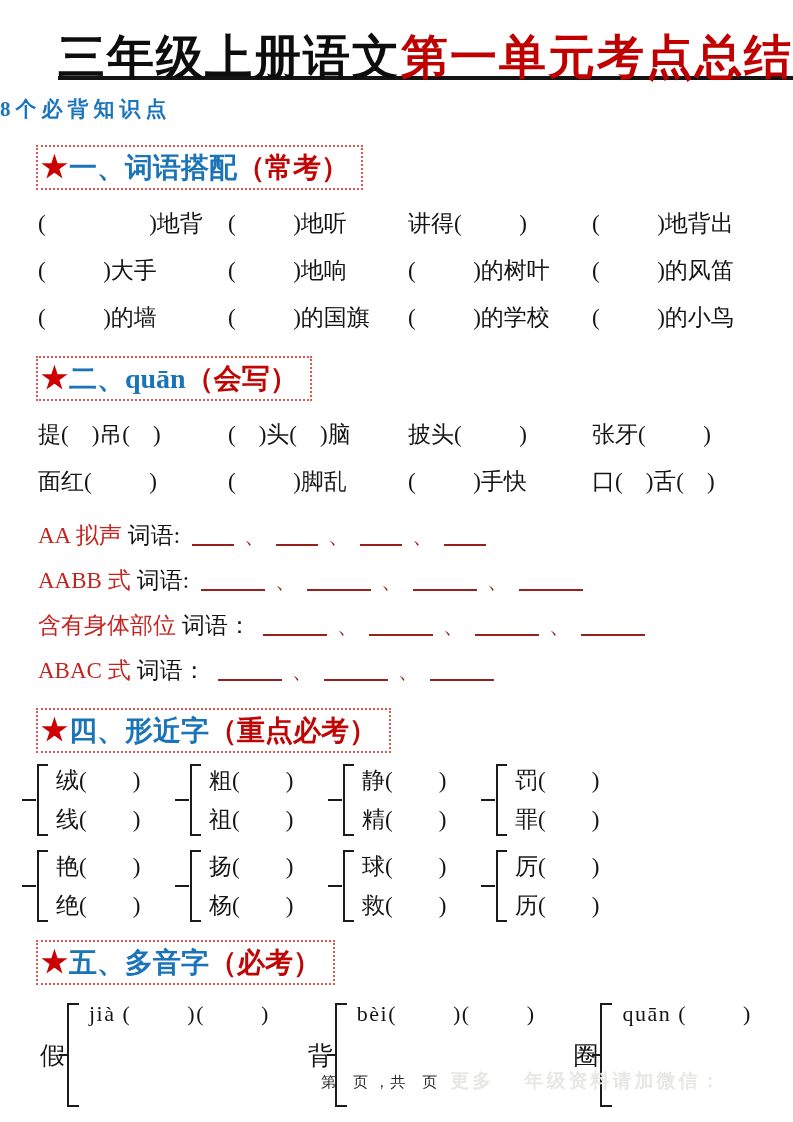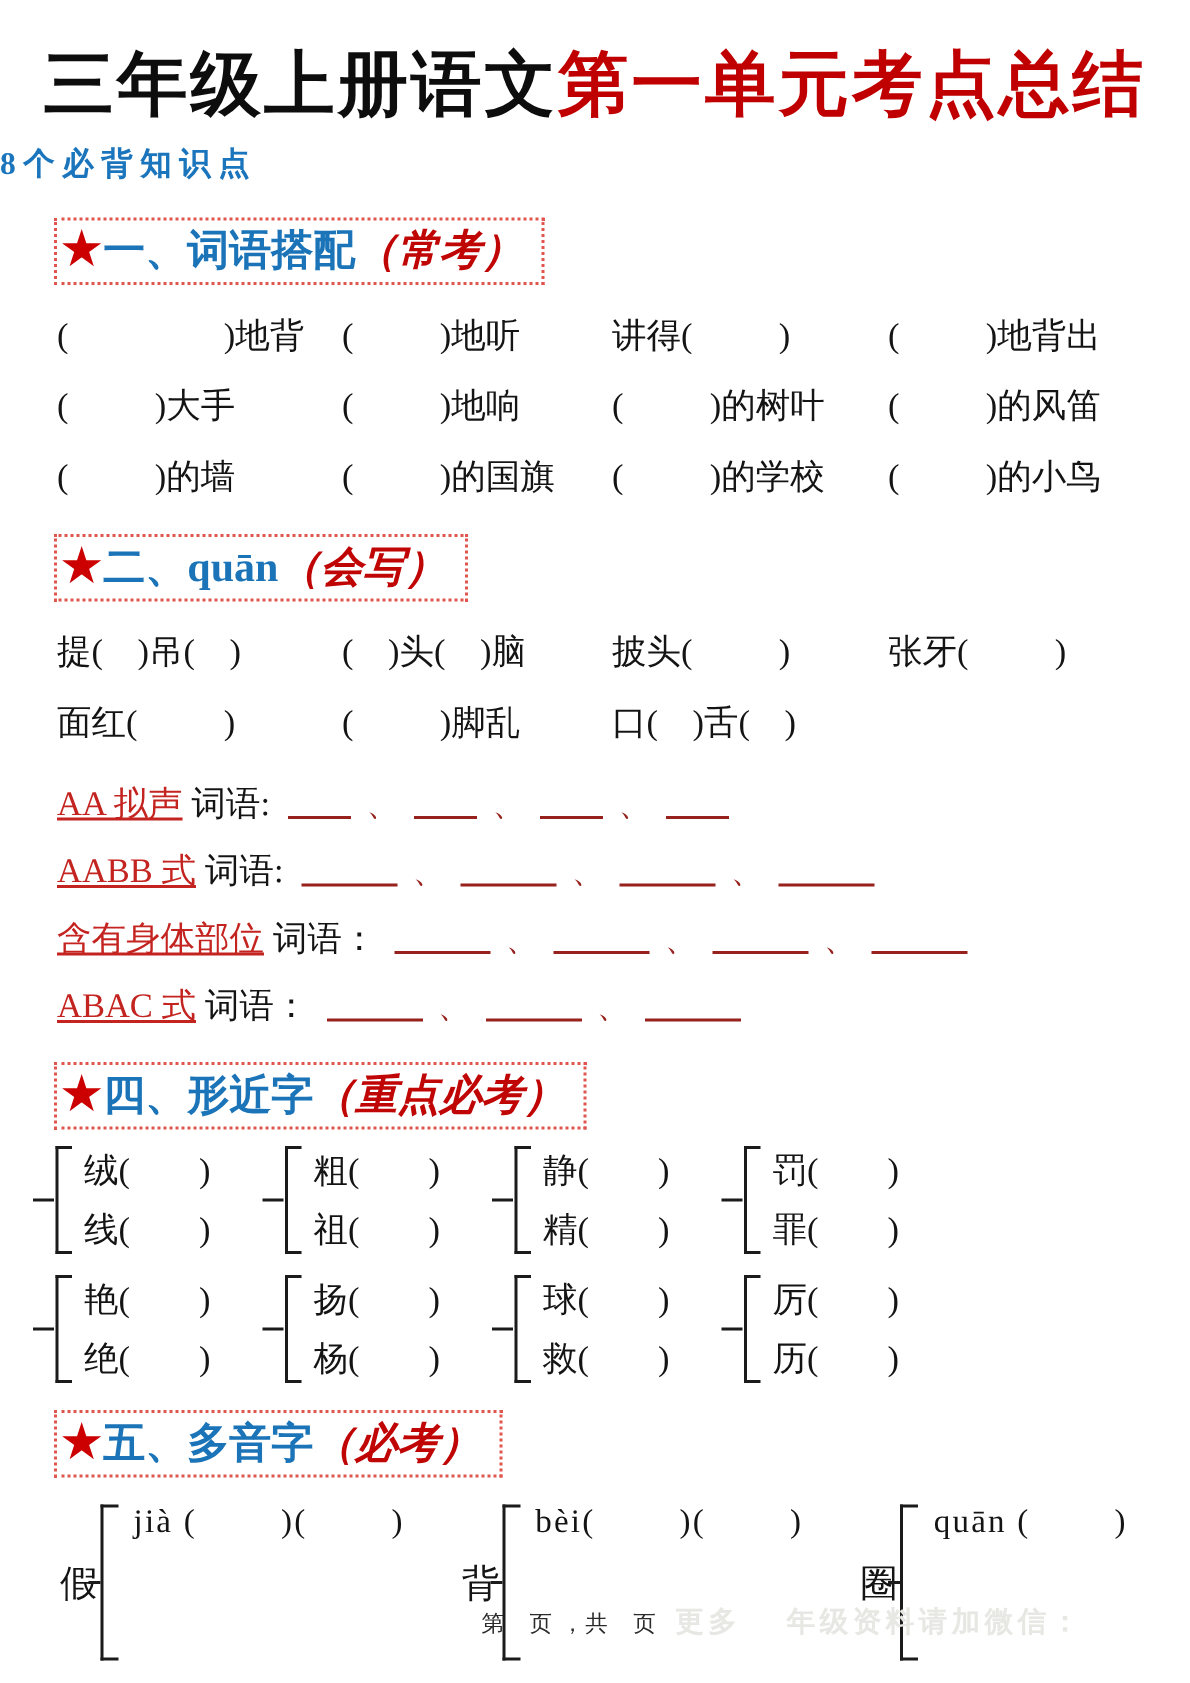--- a/index.html
+++ b/index.html
@@ -7,26 +7,27 @@
     position:relative;
     width:793px;height:1122px;
     background:#ffffff;
     overflow:hidden;
     font-family:"Liberation Serif", serif;
     color:#141414;
   }
   
   .title{
     margin-top:26px;
-    text-align:center;
+    text-align:right;
     font-size:47px;
     font-weight:bold;
     line-height:62px;
     letter-spacing:2px;
     white-space:pre;
+    text-decoration:underline;
   }
   .title-black{color:#0d0d0d;}
   .title-red{color:#c00000;}
   .subtitle{
     text-align:left;
     font-size:21px;
     font-weight:bold;
     line-height:42px;
     letter-spacing:5px;
     color:#1b75bc;
@@ -37,41 +38,41 @@
     margin:15px 0 0 36px;
     border:2px dotted #e0564e;
     padding:3px 12px 3px 3px;
     font-size:28px;
     font-weight:bold;
     line-height:34px;
     white-space:pre;
   }
   .star{color:#cc0000;font-size:30px;margin-right:1px;}
   .sec-title{color:#1b74b8;margin-top:32px;}
-  .sec-note{color:#c00505;font-style:italic;}
+  .sec-note{color:#c00505;}
   
   .grid4{
     margin:10px 0 0 38px;
     display:grid;
     grid-template-columns:190px 180px 184px auto;
     font-size:23px;
     line-height:47px;
   }
   .cell{white-space:pre;}
   
   .fill-block{margin-top:8px;}
   .fill-line{
     margin-left:38px;
     height:45px;
     display:flex;
     align-items:center;
     font-size:23px;
     white-space:pre;
   }
-  .red-label{color:#c42420;margin-right:6px;text-decoration:underline;}
+  .red-label{color:#c42420;margin-right:6px;}
   .black-label{color:#141414;margin-right:12px;}
   .blanks{display:flex;align-items:center;}
   .blank{
     display:inline-block;
     height:0.85em;
     border-bottom:2px solid #96211d;
   }
   .blank.short{width:42px;}
   .blank.long{width:64px;}
   .sep{color:#96211d;margin:0 10px;font-size:22px;}
@@ -163,20 +164,21 @@
     <div class="sec-header"><span class="star">★</span><span class="sec-title">二、quān</span><span class="sec-note">（会写）</span></div>
   </div>
 
   <div class="grid4">
     <span class="cell">提(    )吊(    )</span>
     <span class="cell">(    )头(    )脑</span>
     <span class="cell">披头(          )</span>
     <span class="cell">张牙(          )</span>
     <span class="cell">面红(          )</span>
     <span class="cell">(          )脚乱</span>
+    <span class="cell">(          )手快</span>
     <span class="cell">口(    )舌(    )</span>
   </div>
 
 
   <div class="fill-block">
     <div class="fill-line">
       <span class="red-label">AA 拟声</span><span class="black-label">词语:</span><span class="blanks"><span class="blank short"></span><span class="sep">、</span><span class="blank short"></span><span class="sep">、</span><span class="blank short"></span><span class="sep">、</span><span class="blank short"></span></span>
     </div>
     <div class="fill-line">
       <span class="red-label">AABB 式</span><span class="black-label">词语:</span><span class="blanks"><span class="blank long"></span><span class="sep">、</span><span class="blank long"></span><span class="sep">、</span><span class="blank long"></span><span class="sep">、</span><span class="blank long"></span></span>

